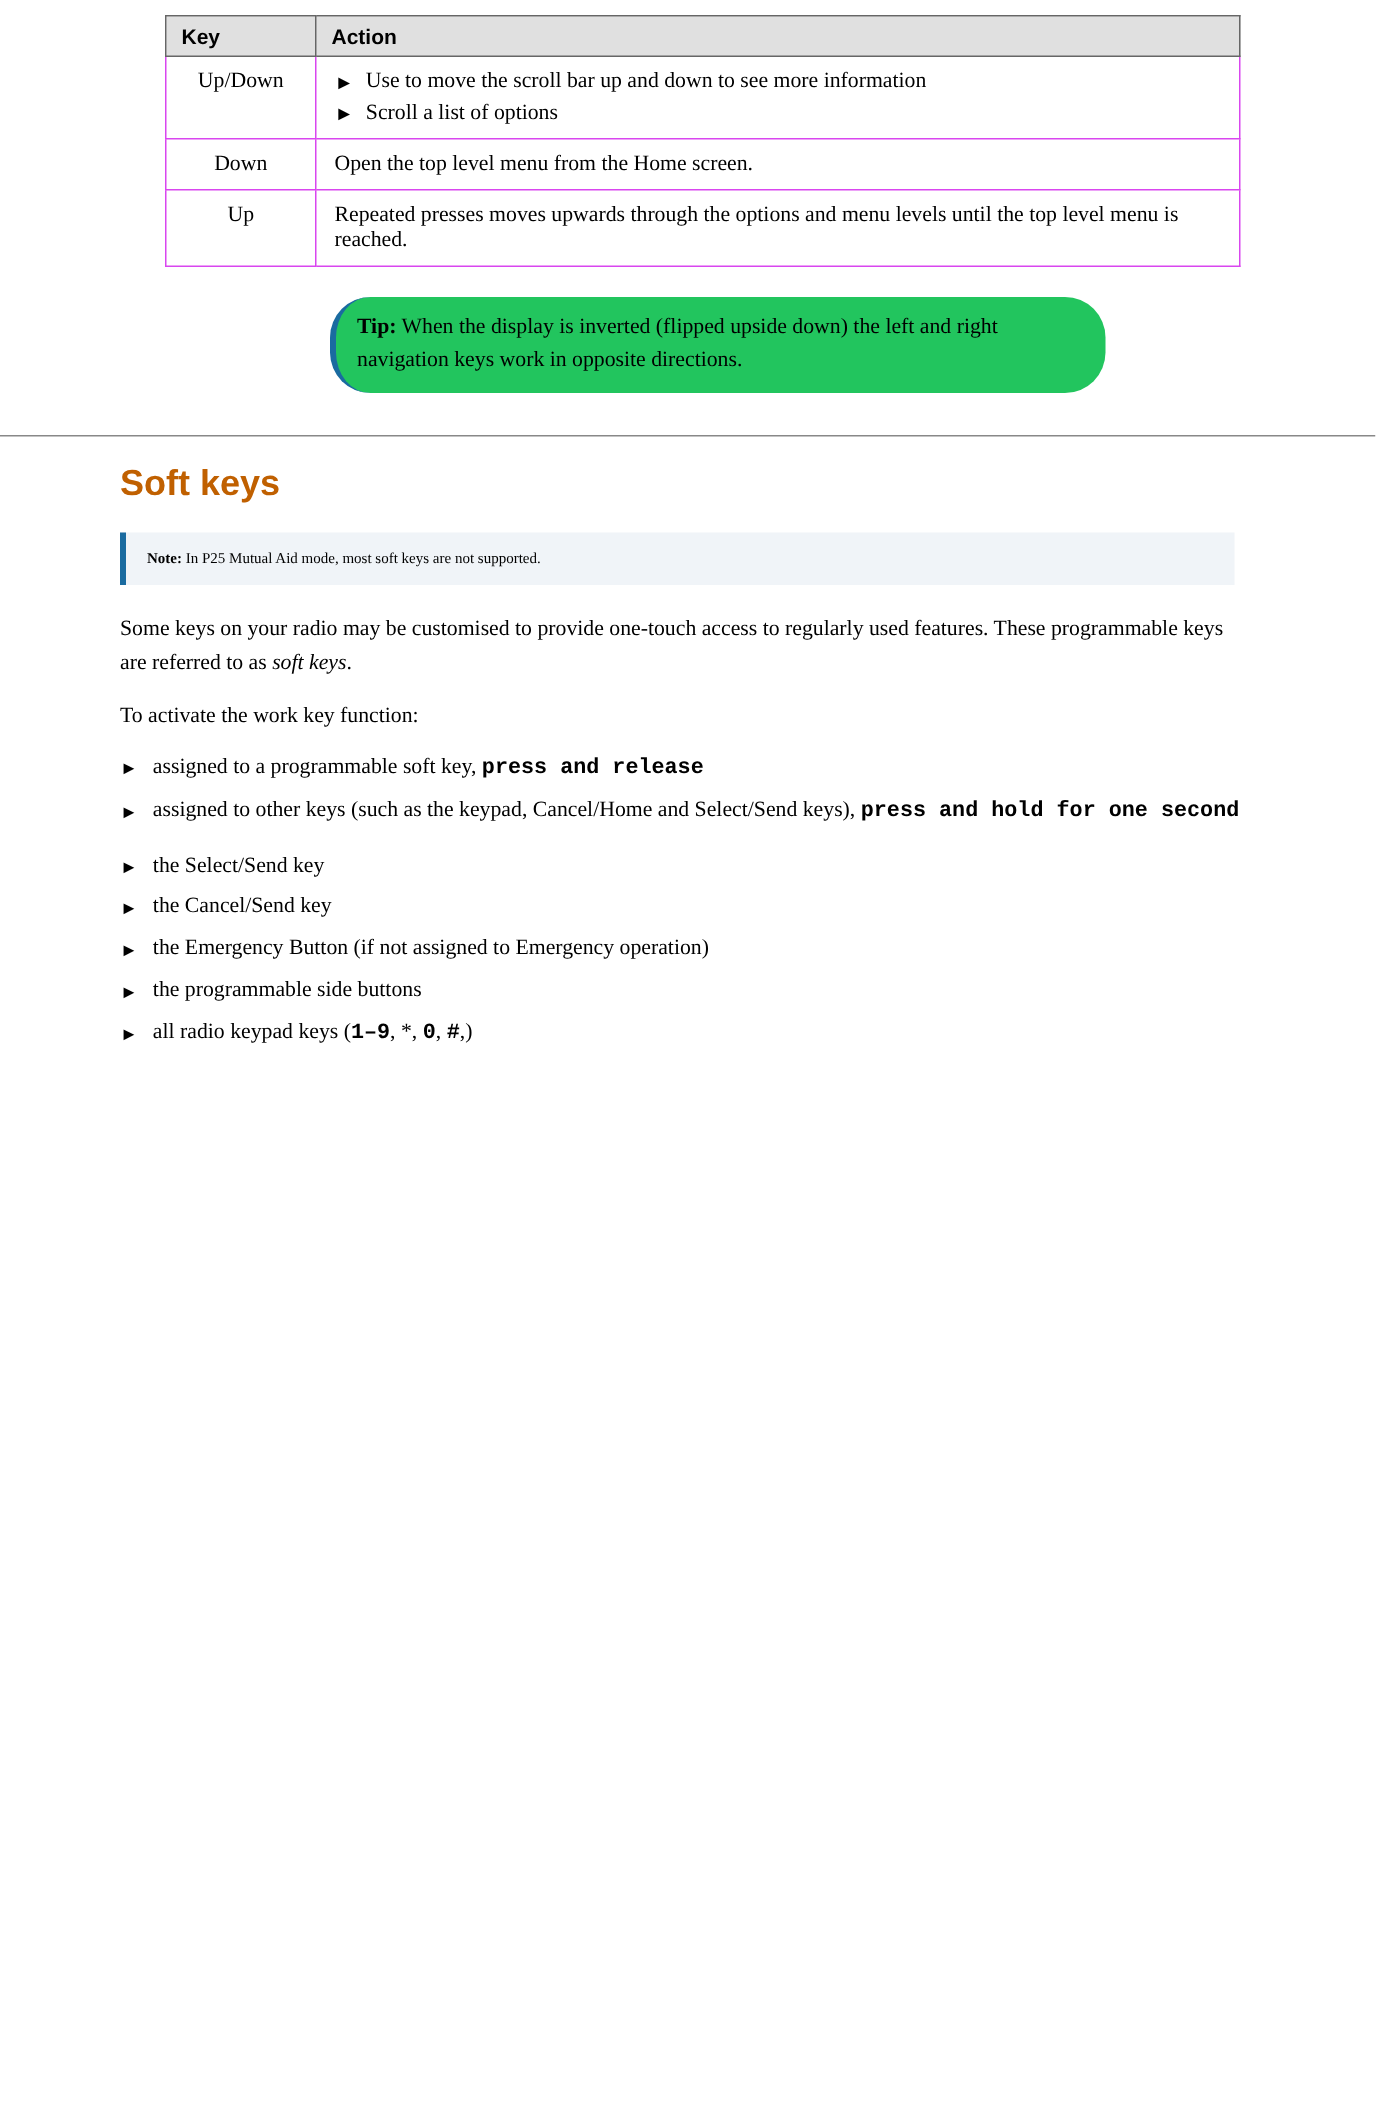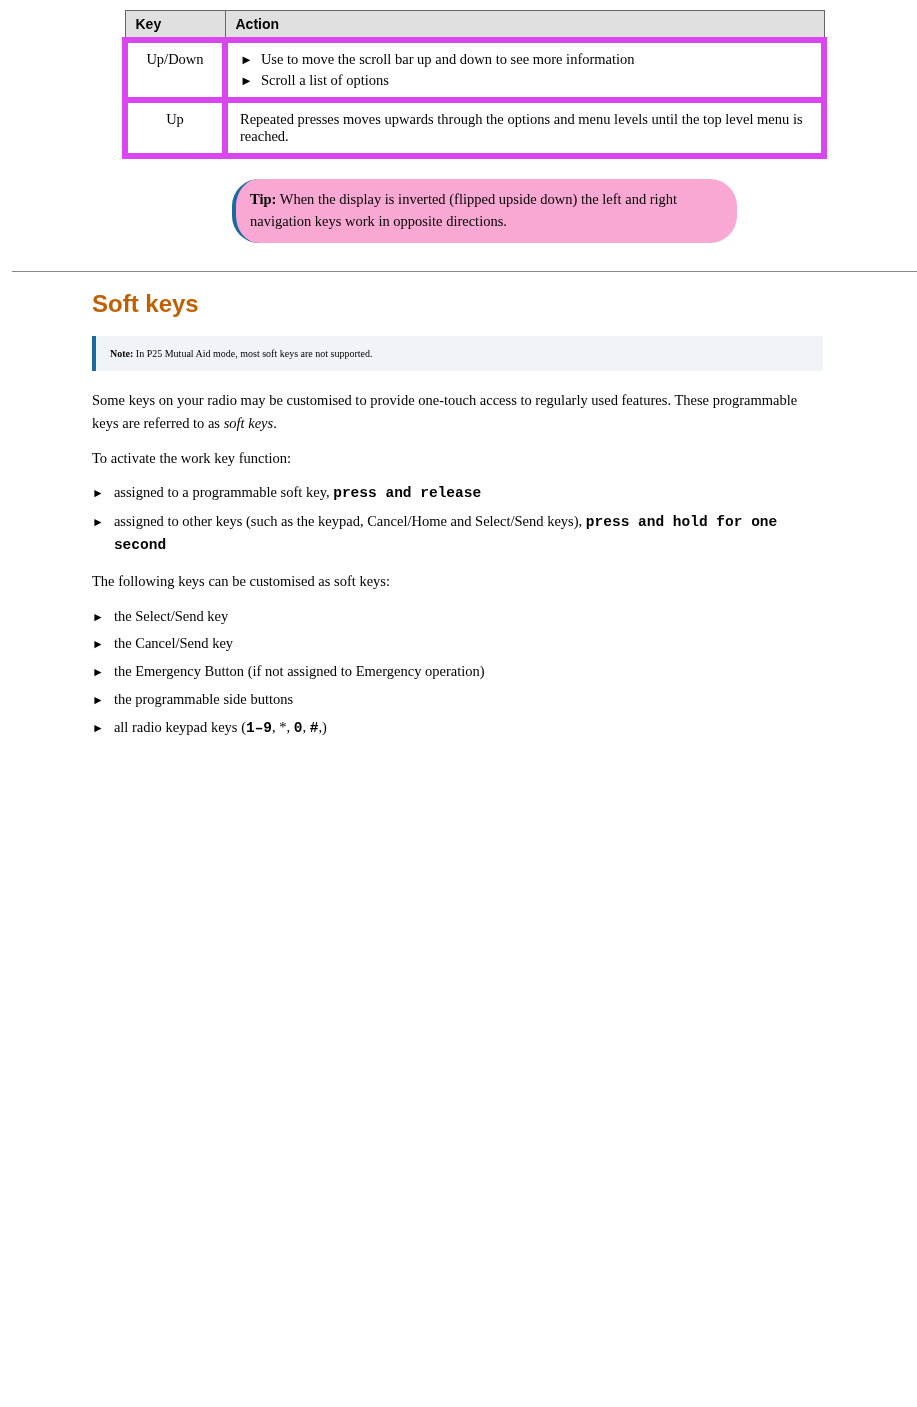--- a/index.html
+++ b/index.html
@@ -9,21 +9,21 @@
       background: #fff;
       color: #000;
       width: 917px;
       min-height: 1407px;
       padding: 0;
     }
 
     .page-wrapper {
       width: 917px;
       min-height: 1407px;
-      padding: 10px 0 40px 12px;
+      padding: 10px 0 40px 0;
       position: relative;
     }
 
     
     .table-section {
       padding: 0 90px 0 110px;
       margin-bottom: 20px;
     }
 
     table.key-action-table {
@@ -36,21 +36,21 @@
       background: #e0e0e0;
       font-weight: bold;
       font-family: Arial, sans-serif;
       font-size: 14px;
       padding: 5px 10px;
       border: 1px solid #666;
       text-align: left;
     }
 
     table.key-action-table td {
-      border: 6px solid #d946ef;
+      border: 1px solid #d946ef;
       padding: 8px 12px;
       vertical-align: top;
       font-size: 14.5px;
     }
 
     td.key-cell {
       text-align: center;
       width: 100px;
       vertical-align: middle;
     }
@@ -78,21 +78,21 @@
       flex-shrink: 0;
     }
 
     .bullet-text {
       flex: 1;
     }
 
     
     .tip-box {
       border-left: 4px solid #1a6ba0;
-      background: #f9a8d4;
+      background: #22c55e;
       padding: 10px 14px;
       margin: 0 90px 0 110px;
       font-size: 14.5px;
       line-height: 1.5;
       border-radius: 27px;
     }
 
     .tip-box .label {
       font-weight: bold;
     }
@@ -214,20 +214,26 @@
               <span class="bullet-arrow">►</span>
               <span class="bullet-text">Use to move the scroll bar up and down to see more information</span>
             </div>
             <div class="bullet-item">
               <span class="bullet-arrow">►</span>
               <span class="bullet-text">Scroll a list of options</span>
             </div>
           </td>
         </tr>
 
+        <tr>
+          <td class="key-cell">Down</td>
+          <td class="action-cell">
+            <span>Open the top level menu from the Home screen.</span>
+          </td>
+        </tr>
 
         <tr>
           <td class="key-cell">Up</td>
           <td class="action-cell">
             <span>Repeated presses moves upwards through the options and menu levels until the top level menu is reached.</span>
           </td>
         </tr>
 
       </tbody>
     </table>
@@ -259,21 +265,20 @@
       <li>
         <span class="arrow">►</span>
         <span>assigned to a programmable soft key, <span class="bold-mono">press and release</span></span>
       </li>
       <li>
         <span class="arrow">►</span>
         <span>assigned to other keys (such as the keypad, Cancel/Home and Select/Send keys), <span class="bold-mono">press and hold for one second</span></span>
       </li>
     </ul>
 
-    <p class="body-text">The following keys can be customised as soft keys:</p>
 
     <ul class="bullet-list">
       <li>
         <span class="arrow">►</span>
         <span>the Select/Send key</span>
       </li>
       <li>
         <span class="arrow">►</span>
         <span>the Cancel/Send key</span>
       </li>

